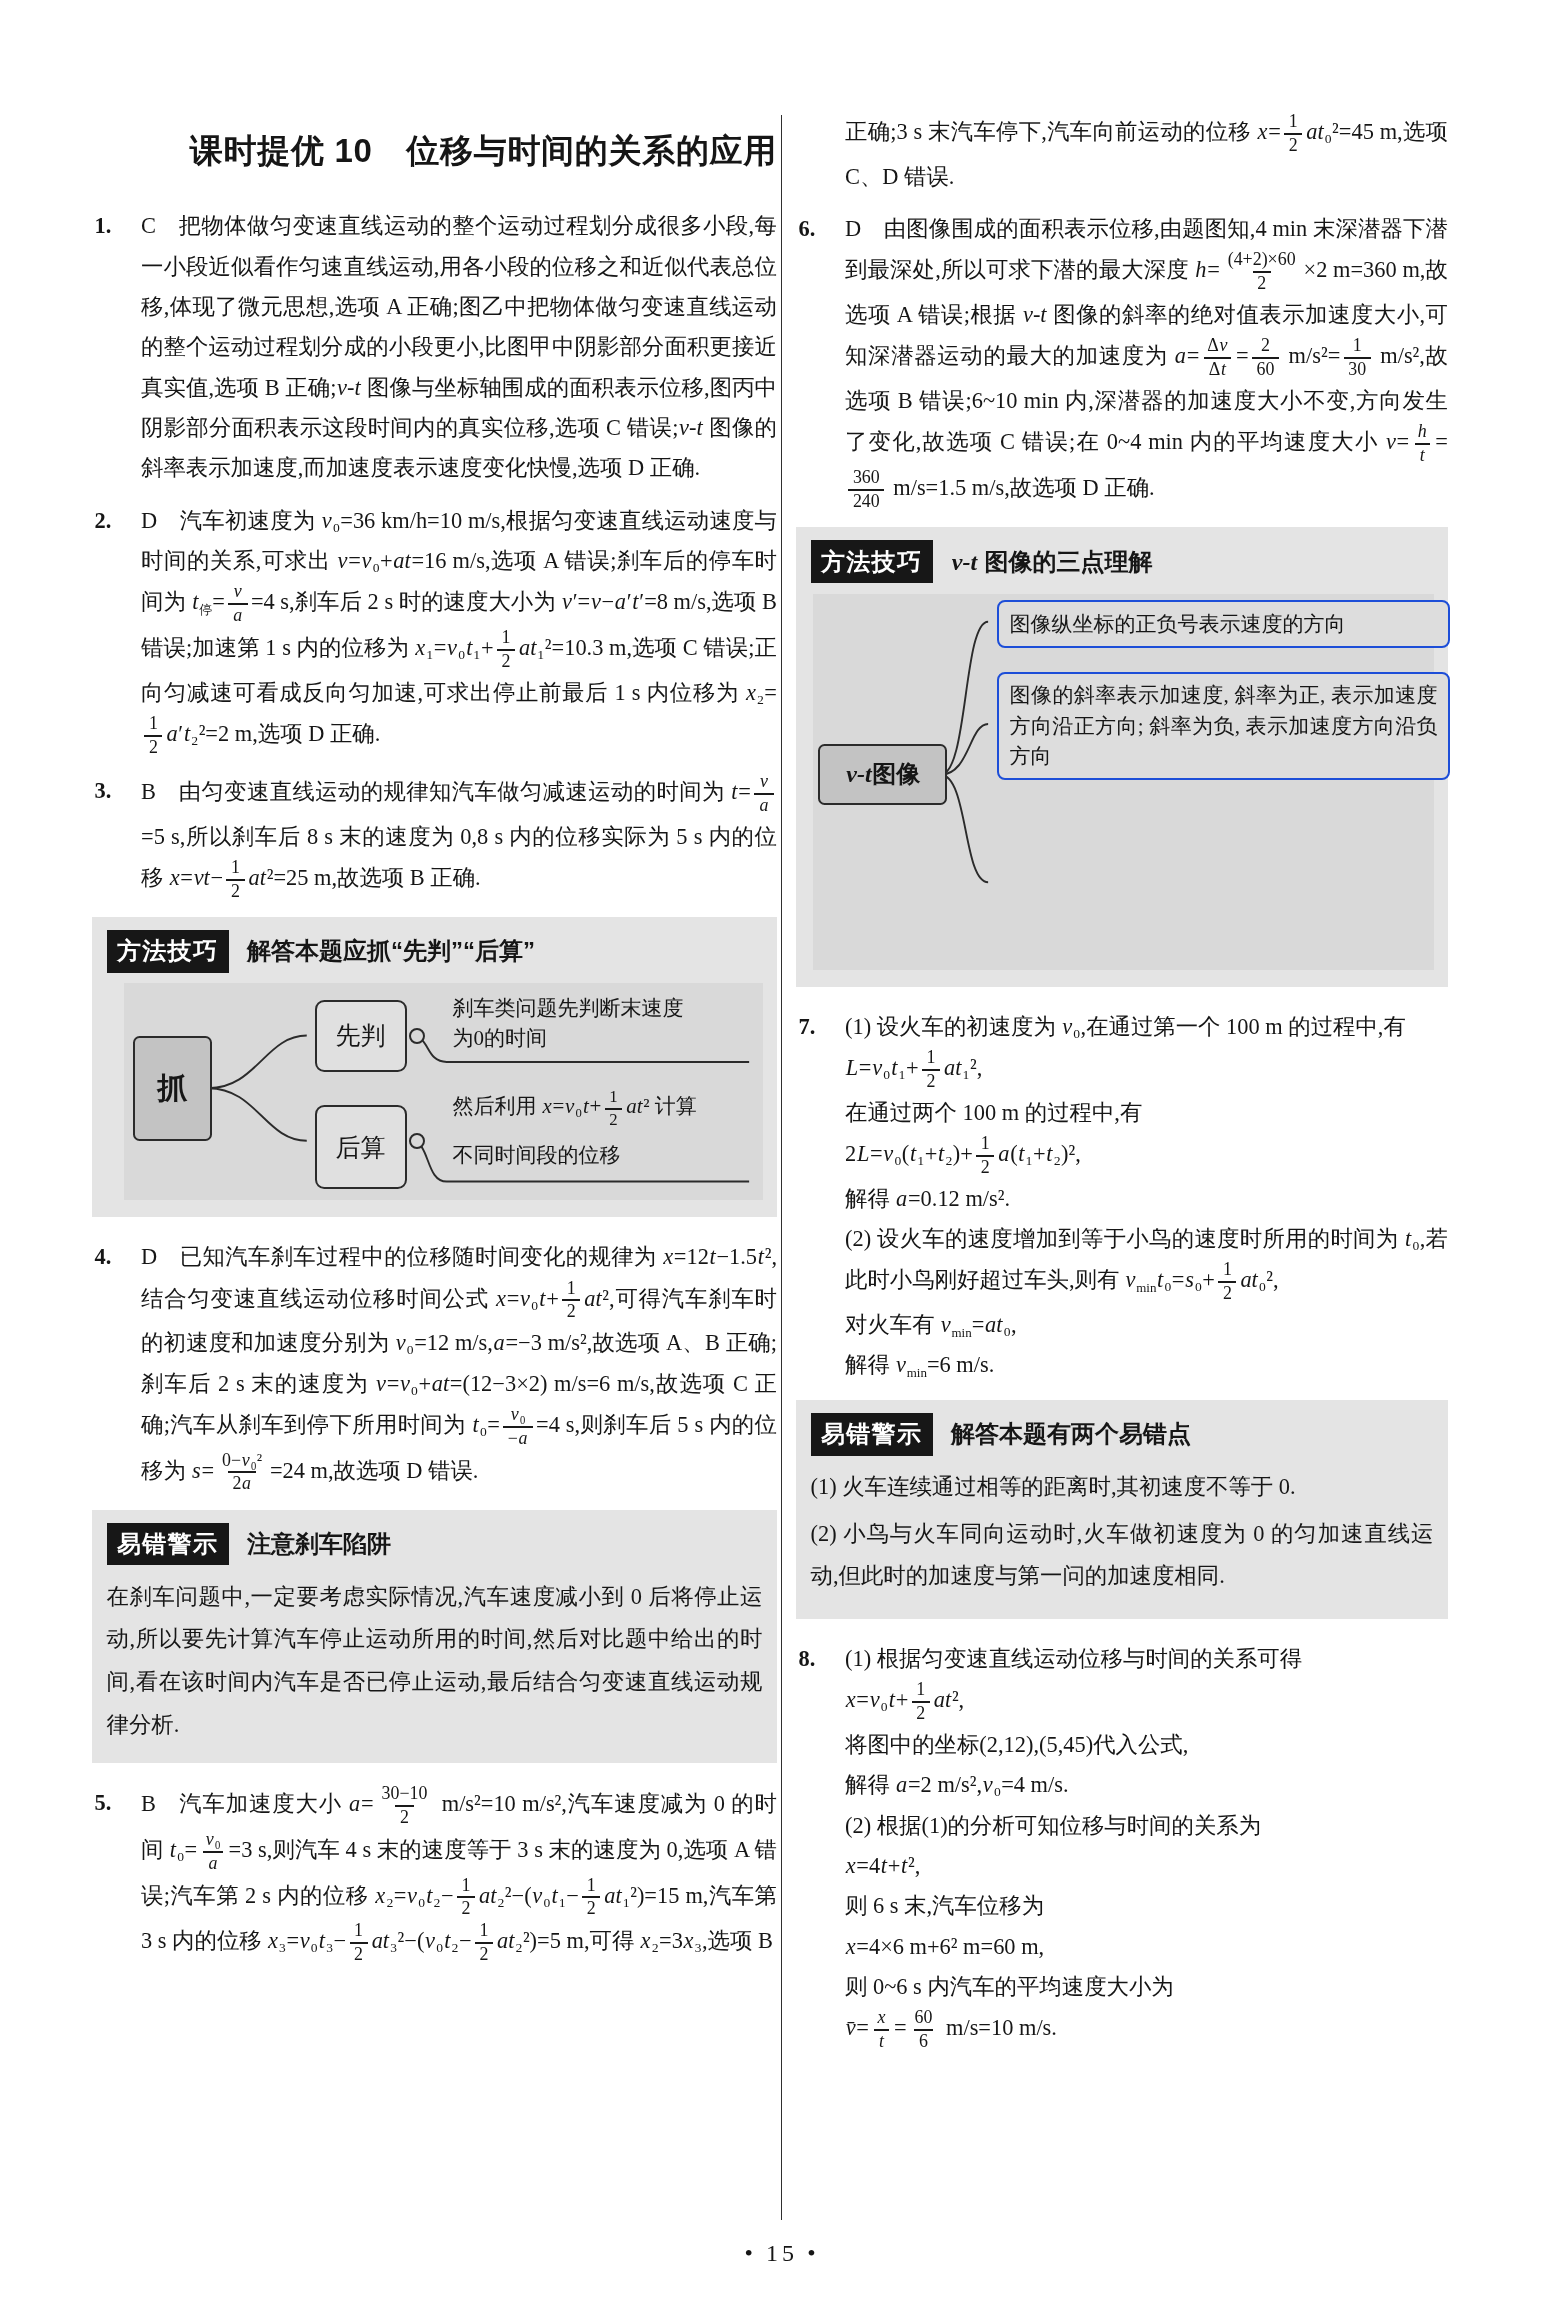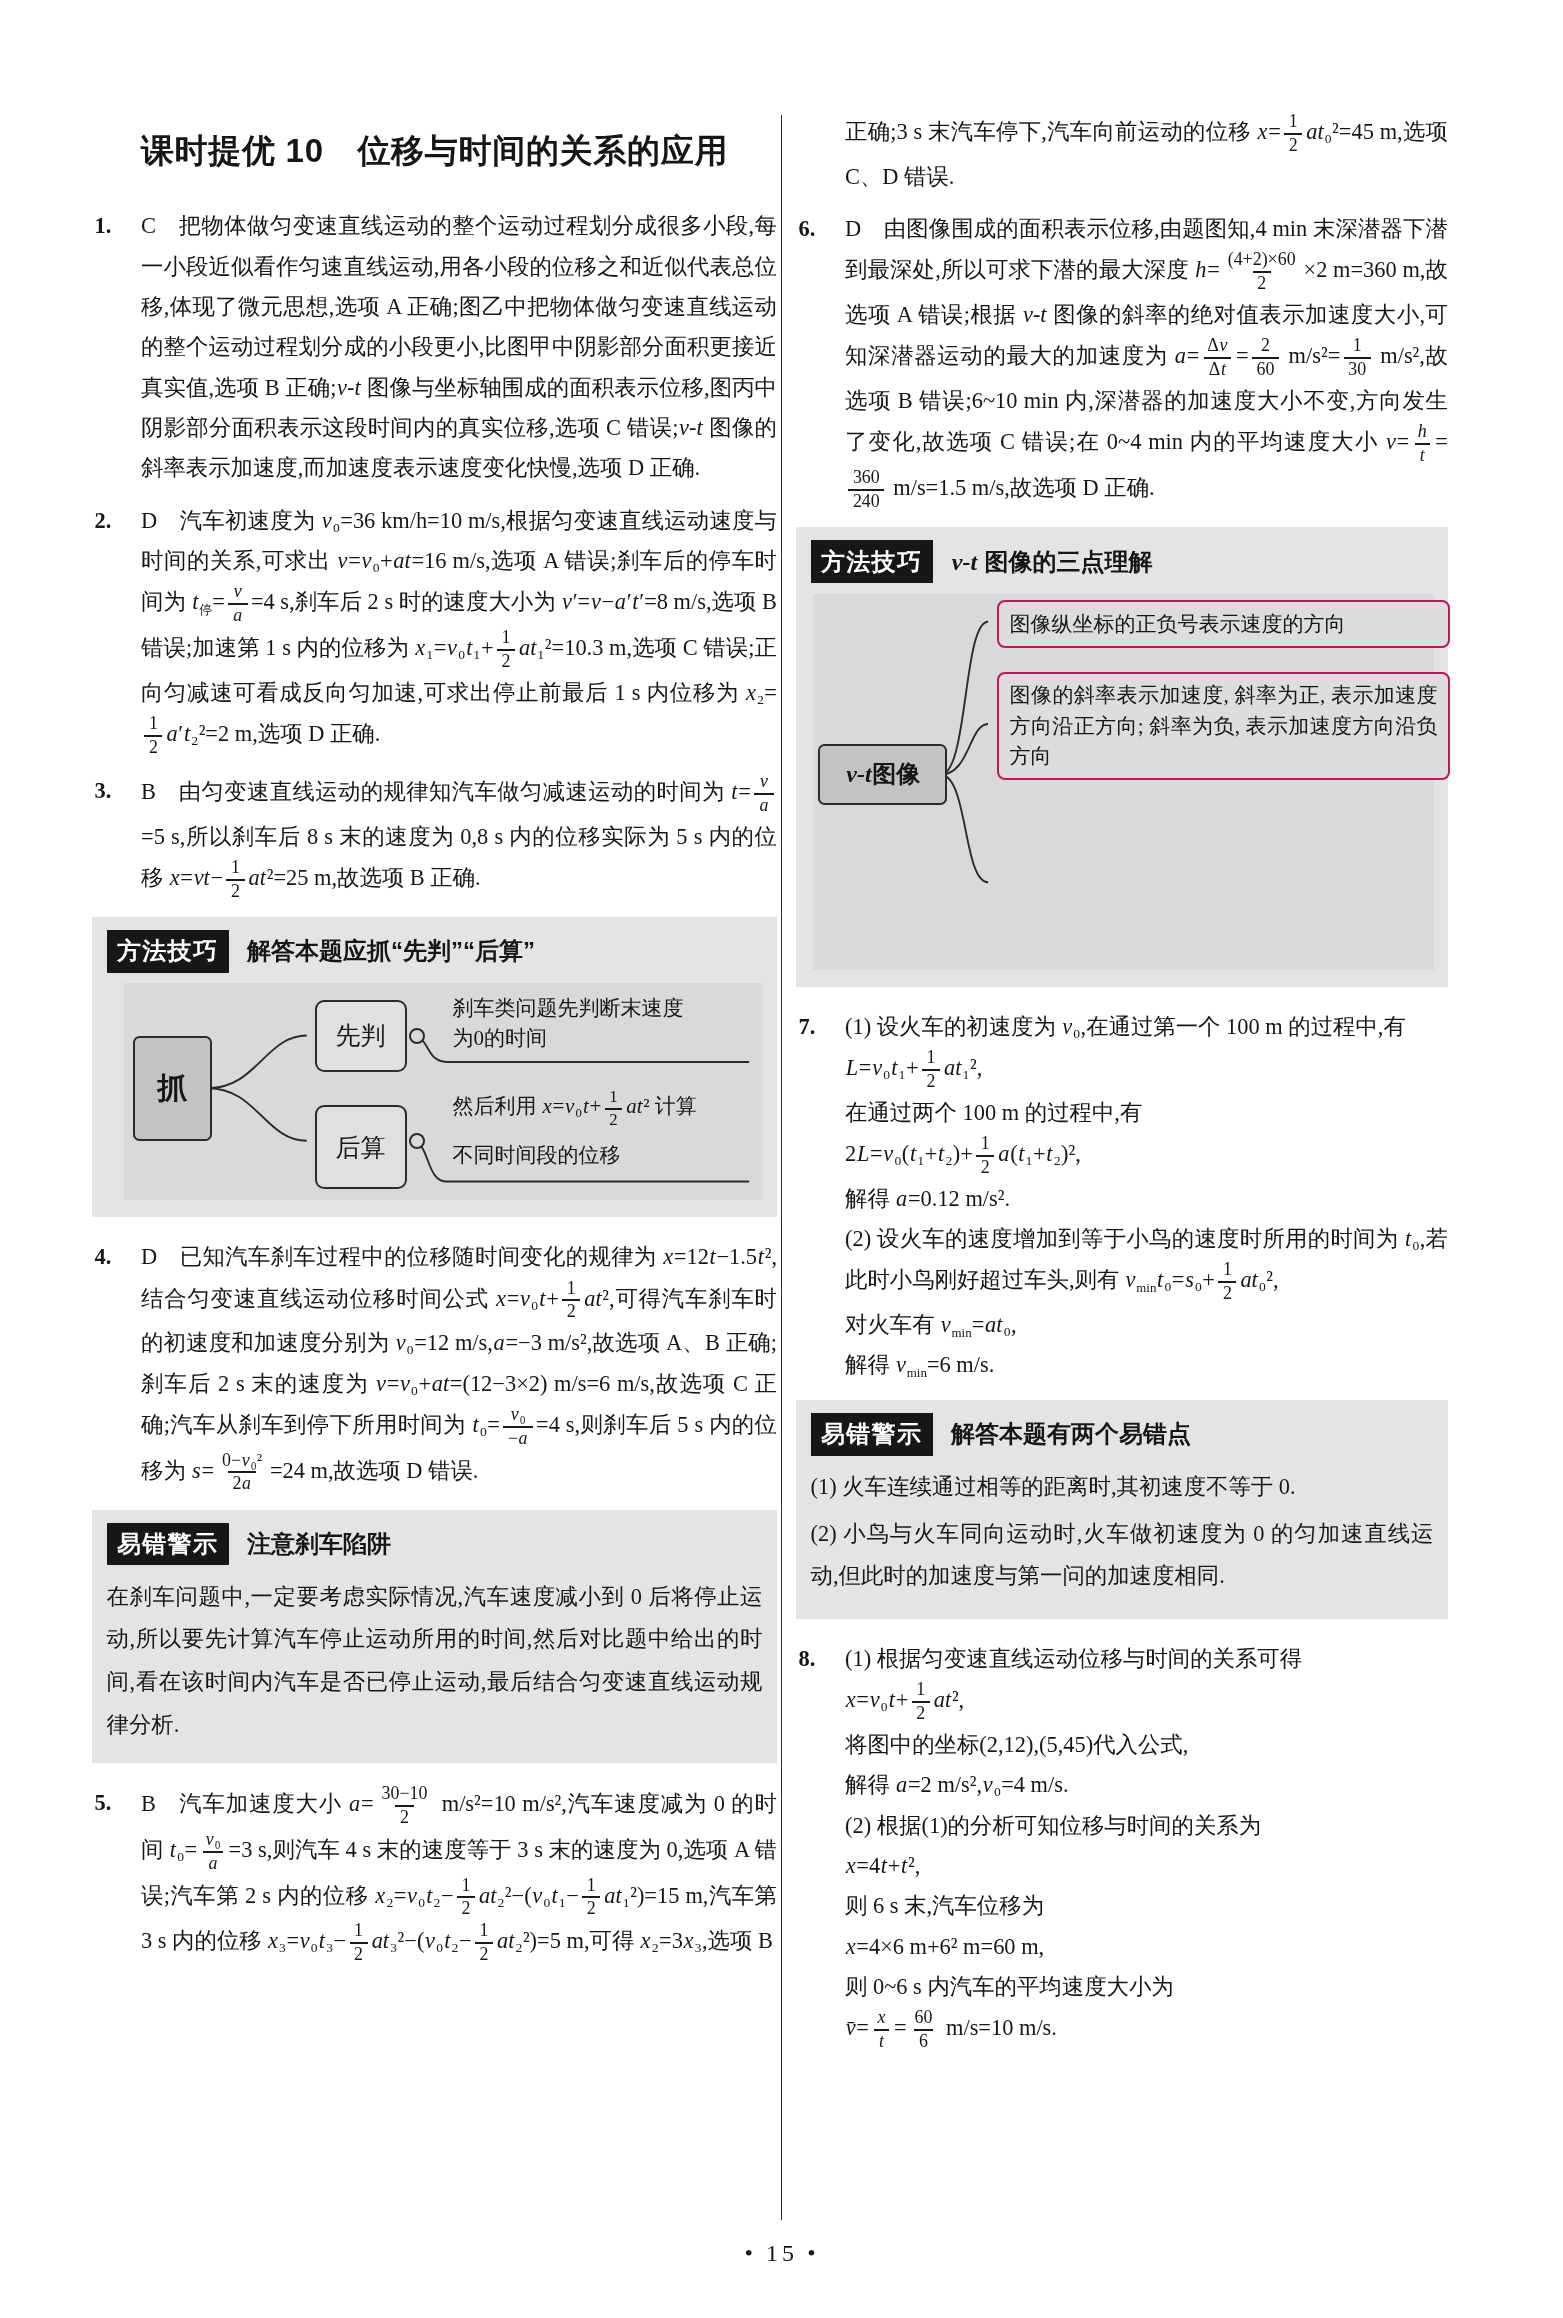--- a/index.html
+++ b/index.html
@@ -8,21 +8,21 @@
     background:#ffffff;color:#161616;
     font-family:"Liberation Serif","DejaVu Serif",serif;
   }
   .vdiv{position:absolute;left:781px;top:115px;width:1.3px;height:2105px;background:#2f2f2f;}
   .col{position:absolute;top:111px;}
   #col-left{left:92px;width:685px;}
   #col-right{left:796px;width:652px;}
 
   h1.title{
     font-family:"Liberation Sans","DejaVu Sans",sans-serif;
-    font-size:33px;font-weight:bold;text-align:center;
+    font-size:33px;font-weight:bold;text-align:right;
     margin:18.4px 0 32px 0;letter-spacing:0.7px;
   }
 
   .item{position:relative;padding-left:49px;font-size:22.4px;line-height:1.8;
         text-align:justify;margin-bottom:12px;}
   .inum{position:absolute;left:2.6px;top:0;font-weight:bold;}
   .ans{margin-right:22.4px;}
   .line{text-align:justify;}
 
   i.v{font-style:italic;font-family:"Liberation Serif","DejaVu Serif",serif;padding:0 0.7px;}
@@ -58,21 +58,21 @@
   #conn1{left:285px;top:45px;}
   #conn2{left:285px;top:150px;}
   .btext{position:absolute;font-size:21px;line-height:1.4;}
   #t1a{left:329px;top:10.5px;}
   #t1b{left:329px;top:41px;}
   #t2a{left:329px;top:104px;}
   #t2b{left:329px;top:158px;}
 
   #root2{left:5.3px;top:150px;width:129px;height:61px;border-radius:6.6px;font-size:24px;}
   .vbox{position:absolute;left:184px;width:453px;background:#dddddd;
-        border:2px solid #be185d;border-radius:8px;padding:6.6px 10.5px;
+        border:2px solid #1d4ed8;border-radius:8px;padding:6.6px 10.5px;
         font-size:21px;line-height:1.45;box-sizing:border-box;text-align:justify;}
   #vb1{top:6.6px;min-height:42px;display:flex;align-items:center;}
   #vb2{top:78px;min-height:99px;}
   #vb3{top:210px;min-height:152px;}
 
   .footer{position:absolute;left:0;top:2240px;width:100%;text-align:center;
           font-size:24px;letter-spacing:4px;}
   .footer .dot{margin:0 9.2px;}
 </style>
 </head>

